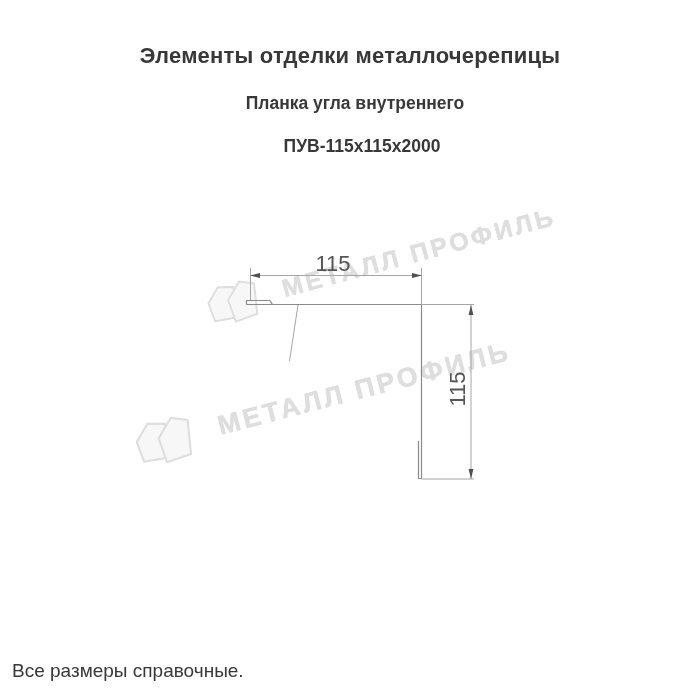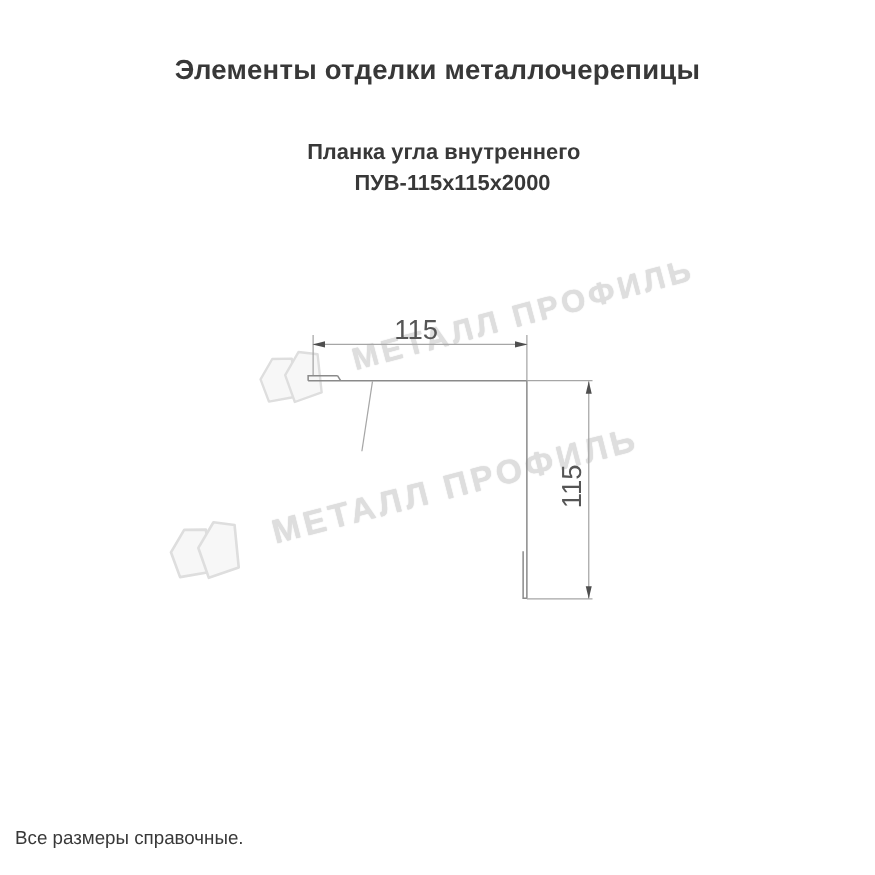--- a/index.html
+++ b/index.html
@@ -13,21 +13,21 @@
     overflow:hidden;font-family:"Liberation Sans",sans-serif;color:var(--text);margin-top:17px;
   }
   .title{
     position:absolute;top:26px;left:0;width:700px;text-align:center;
     font-size:22px;font-weight:bold;letter-spacing:0.2px;
   }
   .subtitle{
     position:absolute;left:0;width:700px;text-align:center;
     font-size:17.5px;font-weight:bold;
   }
-  .subtitle.name{top:94px;padding-left:10px;}
+  .subtitle.name{top:76px;padding-left:10px;}
   .subtitle.code{top:119px;padding-left:24px;}
 
   
   .wm{
     position:absolute;display:flex;align-items:center;gap:7px;
     transform-origin:left center;pointer-events:none;white-space:nowrap;
   }
   .wm1{left:206px;top:262px;height:60px;transform:rotate(-15deg);}
   .wm2{left:134px;top:400px;height:62px;transform:rotate(-14.5deg);}
   .wm-text{
@@ -50,21 +50,21 @@
   }
   .dim-top{left:303px;top:234px;width:60px;}
   .dim-right{left:427px;top:360px;width:60px;height:24px;transform:rotate(-90deg);}
 
   .face-label{
     position:absolute;left:218px;top:344px;width:76px;text-align:center;
     font-size:14.5px;line-height:15px;color:#4a4a4a;
   }
 
   .footer{
-    position:absolute;left:12px;top:645px;font-size:15px;line-height:17px;color:var(--text);
+    position:absolute;left:12px;top:645px;font-size:19px;line-height:17px;color:var(--text);
   }
 </style>
 </head>
 <body>
 
 <div class="page">
 
   <div class="title">Элементы отделки металлочерепицы</div>
   <div class="subtitle name">Планка угла внутреннего</div>
   <div class="subtitle code">ПУВ-115х115х2000</div>

